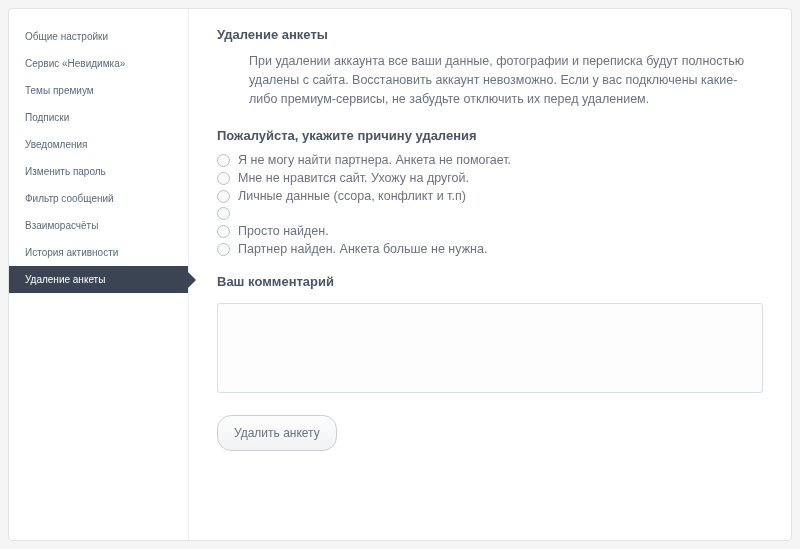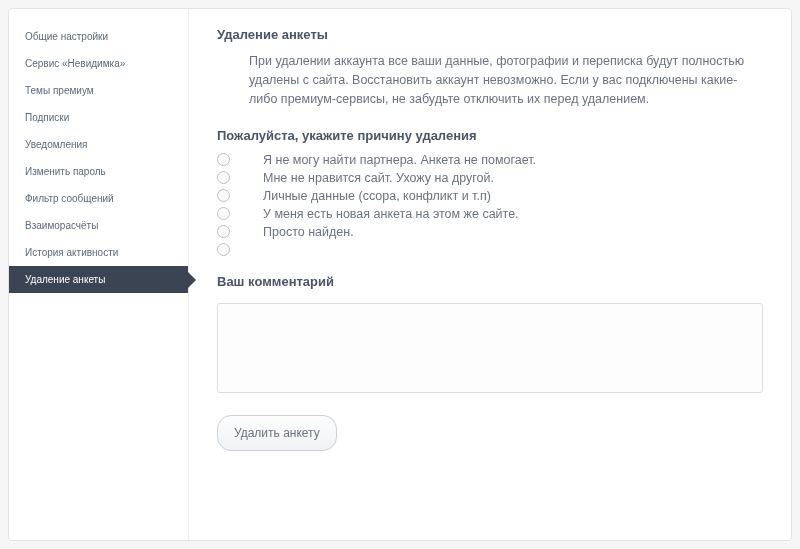--- a/index.html
+++ b/index.html
@@ -78,23 +78,22 @@
       color: #6b7280;
       line-height: 1.5;
       margin-bottom: 20px;
       margin-left: 32px;
     }
     .radio-group {
       margin-bottom: 18px;
     }
     .radio-item {
       display: flex;
-      align-items: flex-start;
+      align-items: flex-end;
       margin-bottom: 4px;
-      gap: 25px;
     }
     .radio-circle {
       width: 13px;
       height: 13px;
       border: 1px solid #b8c0c9;
       border-radius: 50%;
       margin-right: 8px;
       background: #fafafa;
       flex-shrink: 0;
     }
@@ -155,28 +154,28 @@
           <div class="radio-item">
             <span class="radio-circle"></span>
             <span class="radio-label">Мне не нравится сайт. Ухожу на другой.</span>
           </div>
           <div class="radio-item">
             <span class="radio-circle"></span>
             <span class="radio-label">Личные данные (ссора, конфликт и т.п)</span>
           </div>
           <div class="radio-item">
             <span class="radio-circle"></span>
-            <span class="radio-label">У меня есть новая анкета на этом же сайте.</span>
           </div>
           <div class="radio-item">
             <span class="radio-circle"></span>
             <span class="radio-label">Просто найден.</span>
           </div>
           <div class="radio-item">
             <span class="radio-circle"></span>
+            <span class="radio-label">Партнер найден. Анкета больше не нужна.</span>
           </div>
         </div>
       <div class="section-heading">Ваш комментарий</div>
       <textarea class="textarea" style=""></textarea>
       <button class="submit-btn">Удалить анкету</button>
     </div>
   </div>
 </div>
 
 </body></html>

